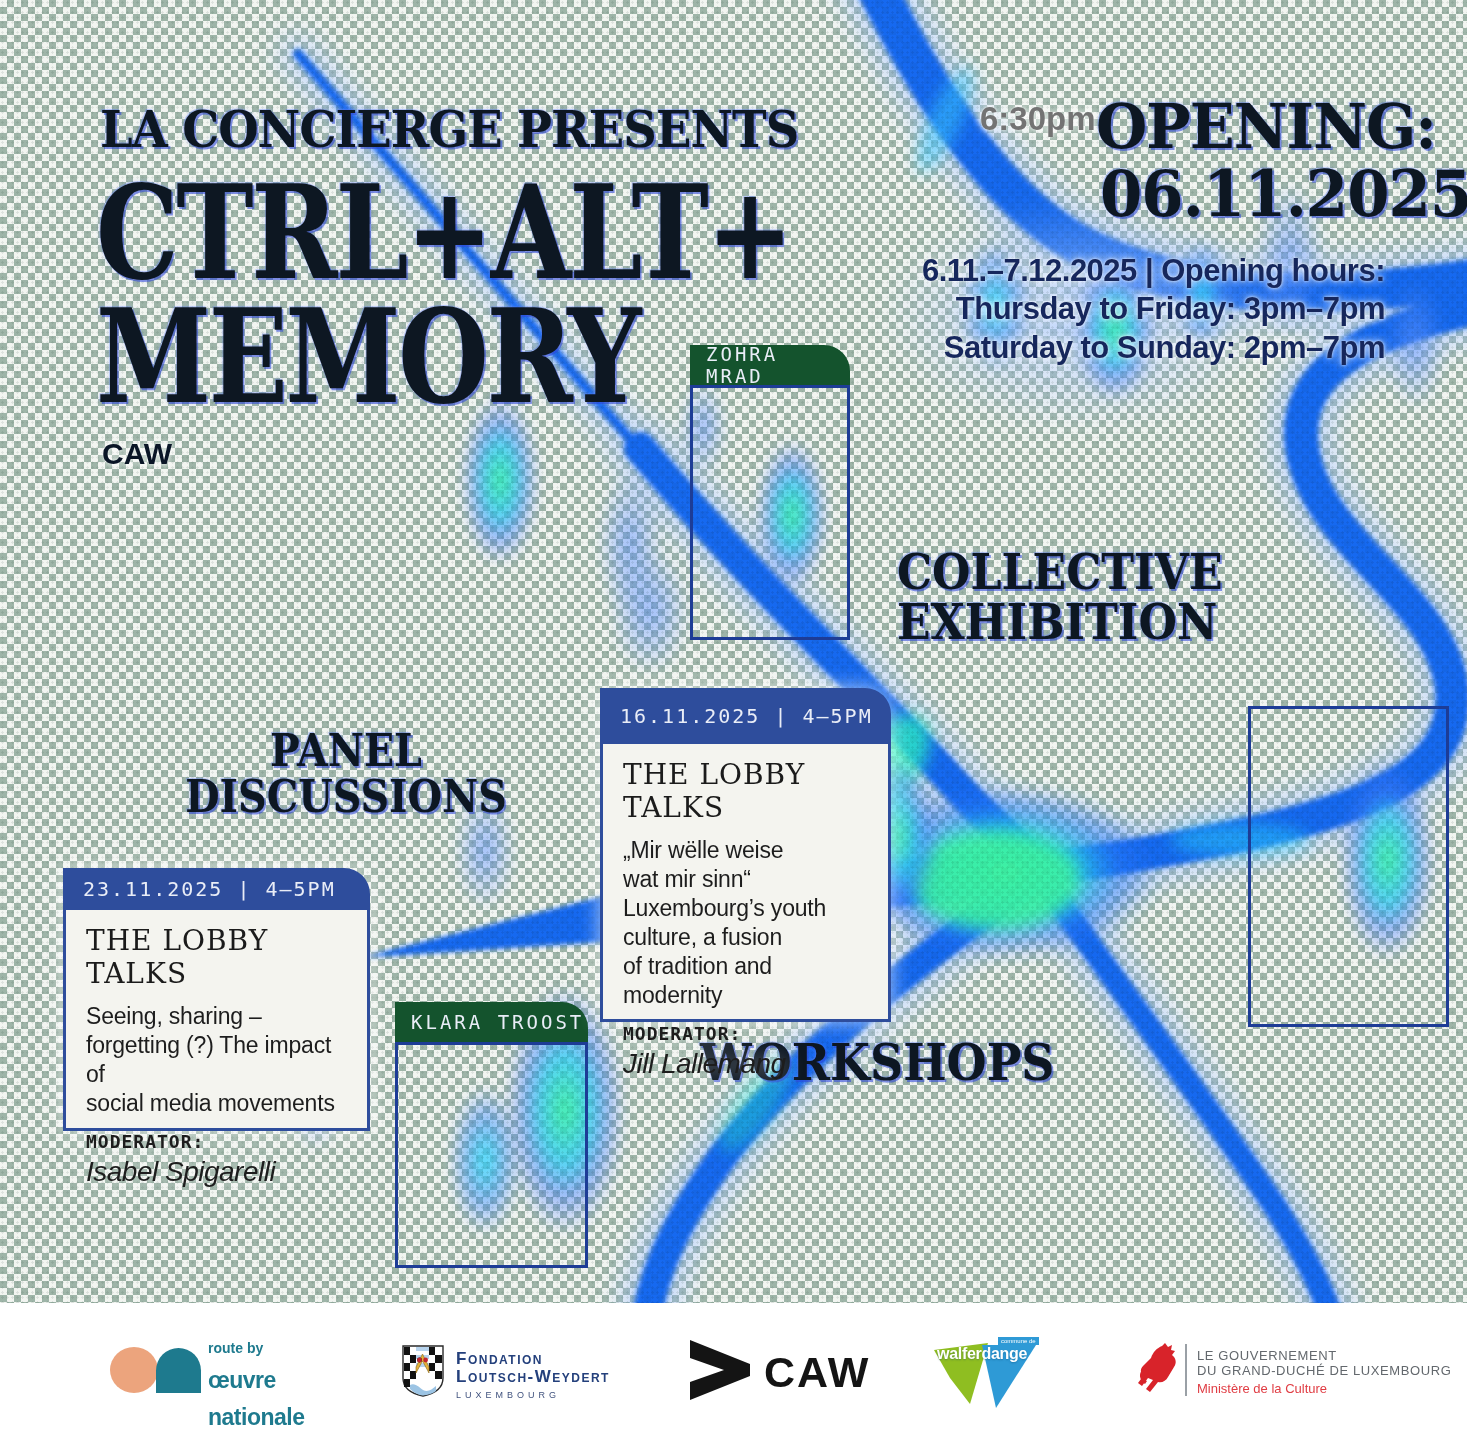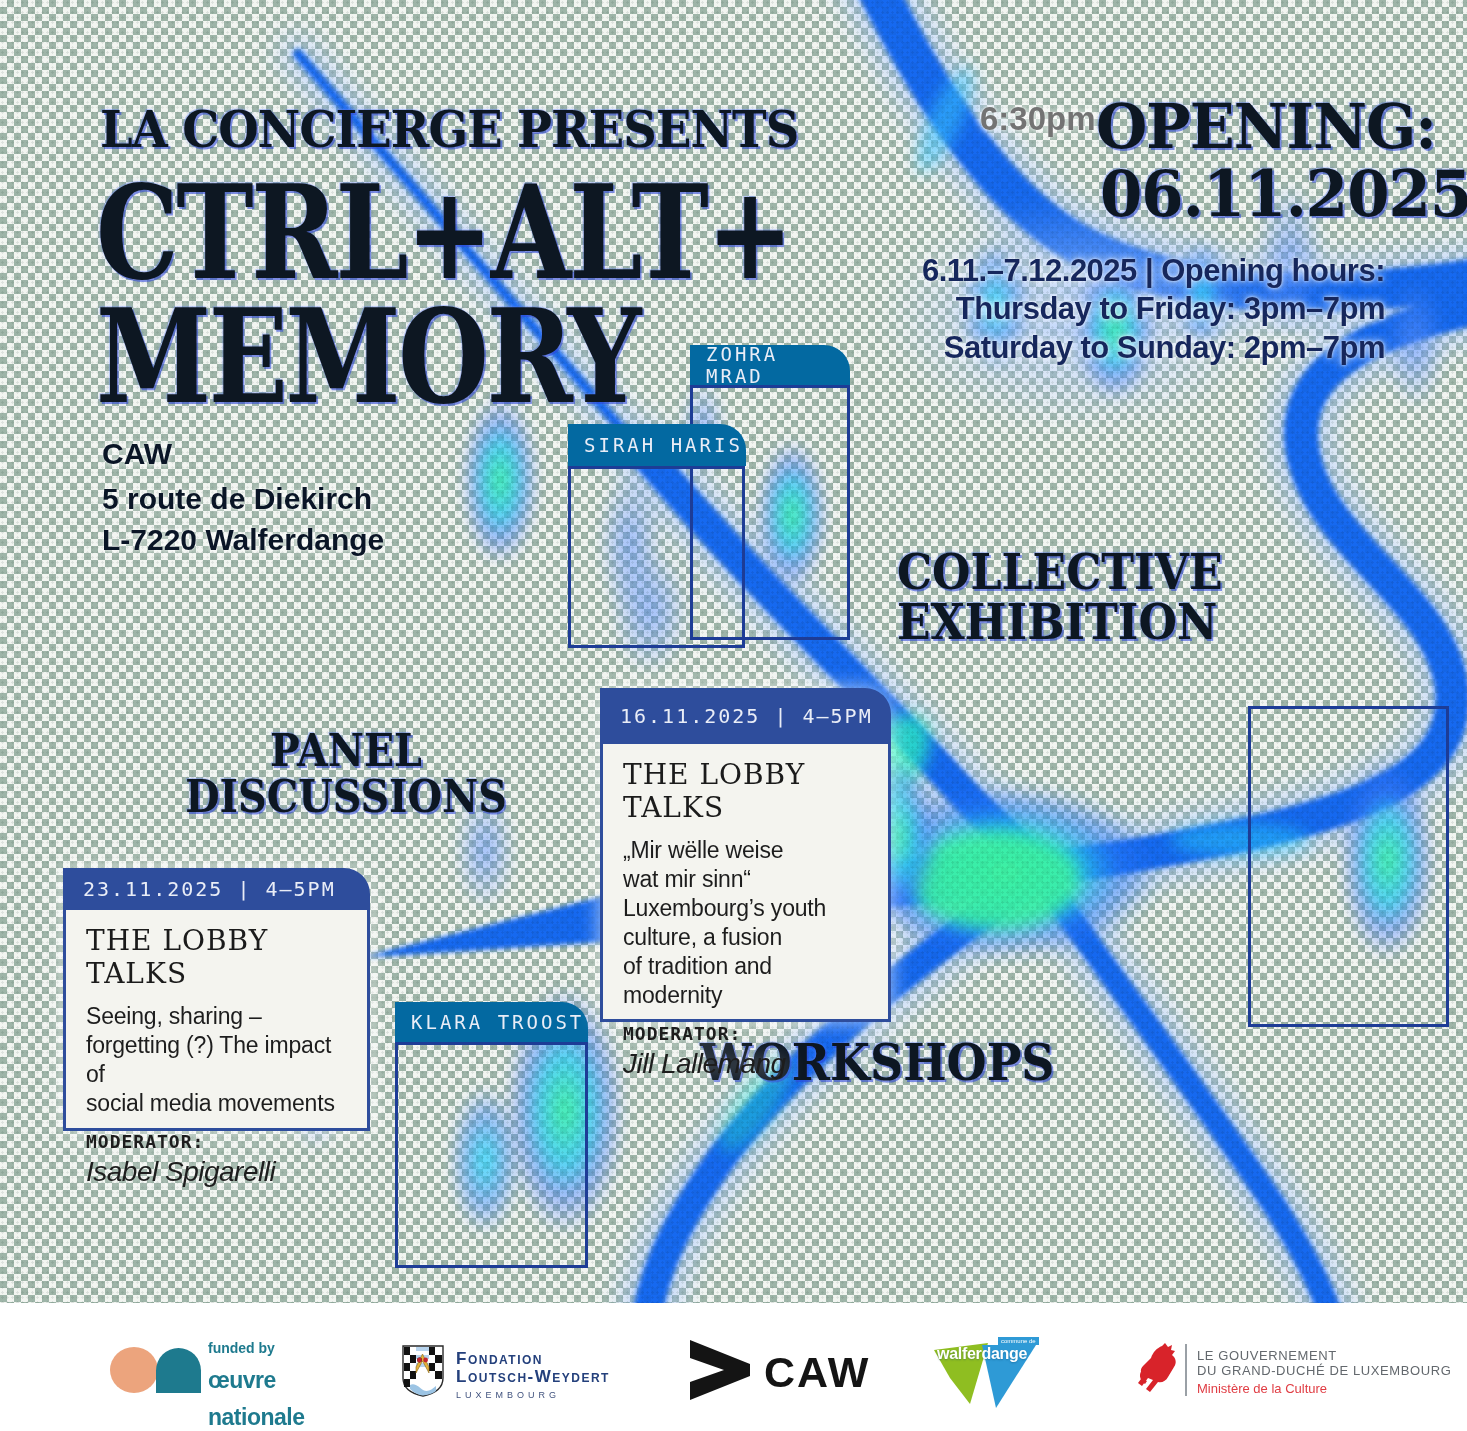--- a/index.html
+++ b/index.html
@@ -28,21 +28,21 @@
 
   
   .pxserif{position:absolute;font-family:"DejaVu Serif",serif;font-weight:700;color:#0d1722;
     text-shadow:2px 2px 0 rgba(42,66,214,.55), -1px -1px 0 rgba(90,120,240,.35), 0 0 6px rgba(120,150,255,.35);
     transform-origin:left top;white-space:pre-line;z-index:4;}
   .sansbold{position:absolute;font-weight:700;color:#16275c;z-index:4;
     text-shadow:0 0 10px rgba(255,255,255,.95), 0 0 3px rgba(255,255,255,.8);}
 
   
   .tag{position:absolute;z-index:5;}
-  .tag .hd{background:#0369a1;border-radius:0 26px 0 0;display:flex;align-items:center;
+  .tag .hd{background:#14532d;border-radius:0 26px 0 0;display:flex;align-items:center;
     padding-left:16px;color:#e9edf7;font-family:"DejaVu Sans Mono",monospace;
     font-size:19px;letter-spacing:3px;}
   .tag .box{border:3px solid #1d3c96;}
 
   
   .card{position:absolute;z-index:5;filter:drop-shadow(0 0 10px rgba(255,255,255,.65));}
   .card .hd{background:#2e4d9c;border-radius:0 26px 0 0;display:flex;align-items:center;
     padding-left:20px;color:#e9edf7;font-family:"DejaVu Sans Mono",monospace;font-size:20px;letter-spacing:2px;}
   .card .hd .sep{margin:0 14px;}
   .card .bd{background:#f4f4ef;border:3px solid #2e4d9c;border-top:none;box-sizing:border-box;
@@ -156,40 +156,32 @@
   <div class="pxserif" style="left:96px;top:280px;font-size:130px;letter-spacing:-3px;transform:scaleX(0.80);">MEMORY</div>
 
   <div class="sansbold" style="left:980px;top:100px;font-size:33px;color:#737373;">6:30pm</div>
   <div class="pxserif" style="left:1096px;top:90px;font-size:62px;letter-spacing:-1px;transform:scaleX(0.95);">OPENING:</div>
   <div class="pxserif" style="left:1100px;top:156px;font-size:64px;letter-spacing:-1px;transform:scaleX(0.95);">06.11.2025</div>
   <div class="sansbold" style="left:880px;top:252px;width:505px;font-size:31px;line-height:1.24;text-align:right;white-space:pre-line;letter-spacing:-0.5px;">6.11.–7.12.2025 | Opening hours:
 Thursday to Friday: 3pm–7pm
 Saturday to Sunday: 2pm–7pm</div>
 
   <div class="sansbold" style="left:102px;top:437px;font-size:30px;color:#0a1526;">CAW</div>
-  <div class="sansbold" style="left:102px;top:478px;font-size:30px;line-height:1.38;color:#0a1526;white-space:pre-line;">5 route de Diekirch
-L-7220 Walferdange</div>
 
   <div class="pxserif" style="left:897px;top:548px;font-size:49px;line-height:1.02;transform:scaleX(0.9);">COLLECTIVE
 EXHIBITION</div>
   <div class="pxserif" style="left:175px;top:728px;width:380px;font-size:44px;line-height:1.05;text-align:center;transform:scaleX(0.9);">PANEL
 DISCUSSIONS</div>
   <div class="pxserif" style="left:700px;top:1033px;font-size:50px;transform:scaleX(0.92);">WORKSHOPS</div>
 
   <div class="tag" style="left:690px;top:345px;">
     <div class="hd" style="width:144px;height:40px;">
       <span>ZOHRA MRAD</span>
     </div>
     <div class="box" style="width:154px;height:249px;"></div>
-  </div>
-  <div class="tag" style="left:568px;top:424px;">
-    <div class="hd" style="width:162px;height:42px;">
-      <span>SIRAH HARIS</span>
-    </div>
-    <div class="box" style="width:171px;height:176px;"></div>
   </div>
   <div class="tag" style="left:395px;top:1002px;">
     <div class="hd" style="width:177px;height:40px;">
       <span>KLARA TROOST</span>
     </div>
     <div class="box" style="width:187px;height:220px;"></div>
   </div>
   <div class="tag" style="left:1248px;top:706px;">
     <div class="box" style="width:195px;height:315px;"></div>
   </div>
@@ -226,21 +218,21 @@
       <div class="mod">MODERATOR:</div>
       <div class="name">Isabel Spigarelli</div>
     </div>
   </div>
 
   <div class="band"></div>
 
   <div class="oeuvre-circle"></div>
   <div class="oeuvre-arch"></div>
   <div class="oeuvre-text">
-    <div class="f">funded by</div>
+    <div class="f">route by</div>
     <div class="n">œuvre</div>
     <div class="n">nationale</div>
   </div>
 
   <div class="fondation">
     <svg width="42" height="52" viewBox="0 0 42 52">
       <path d="M1,1 H41 V33 C41,44 31,49 21,51 C11,49 1,44 1,33 Z" fill="#ffffff" stroke="#2a2a2a" stroke-width="1.4"></path>
       <rect x="2" y="2" width="6" height="8" fill="#111"></rect>
         <rect x="8" y="10" width="6" height="8" fill="#111"></rect>
       <rect x="2" y="18" width="6" height="8" fill="#111"></rect>

